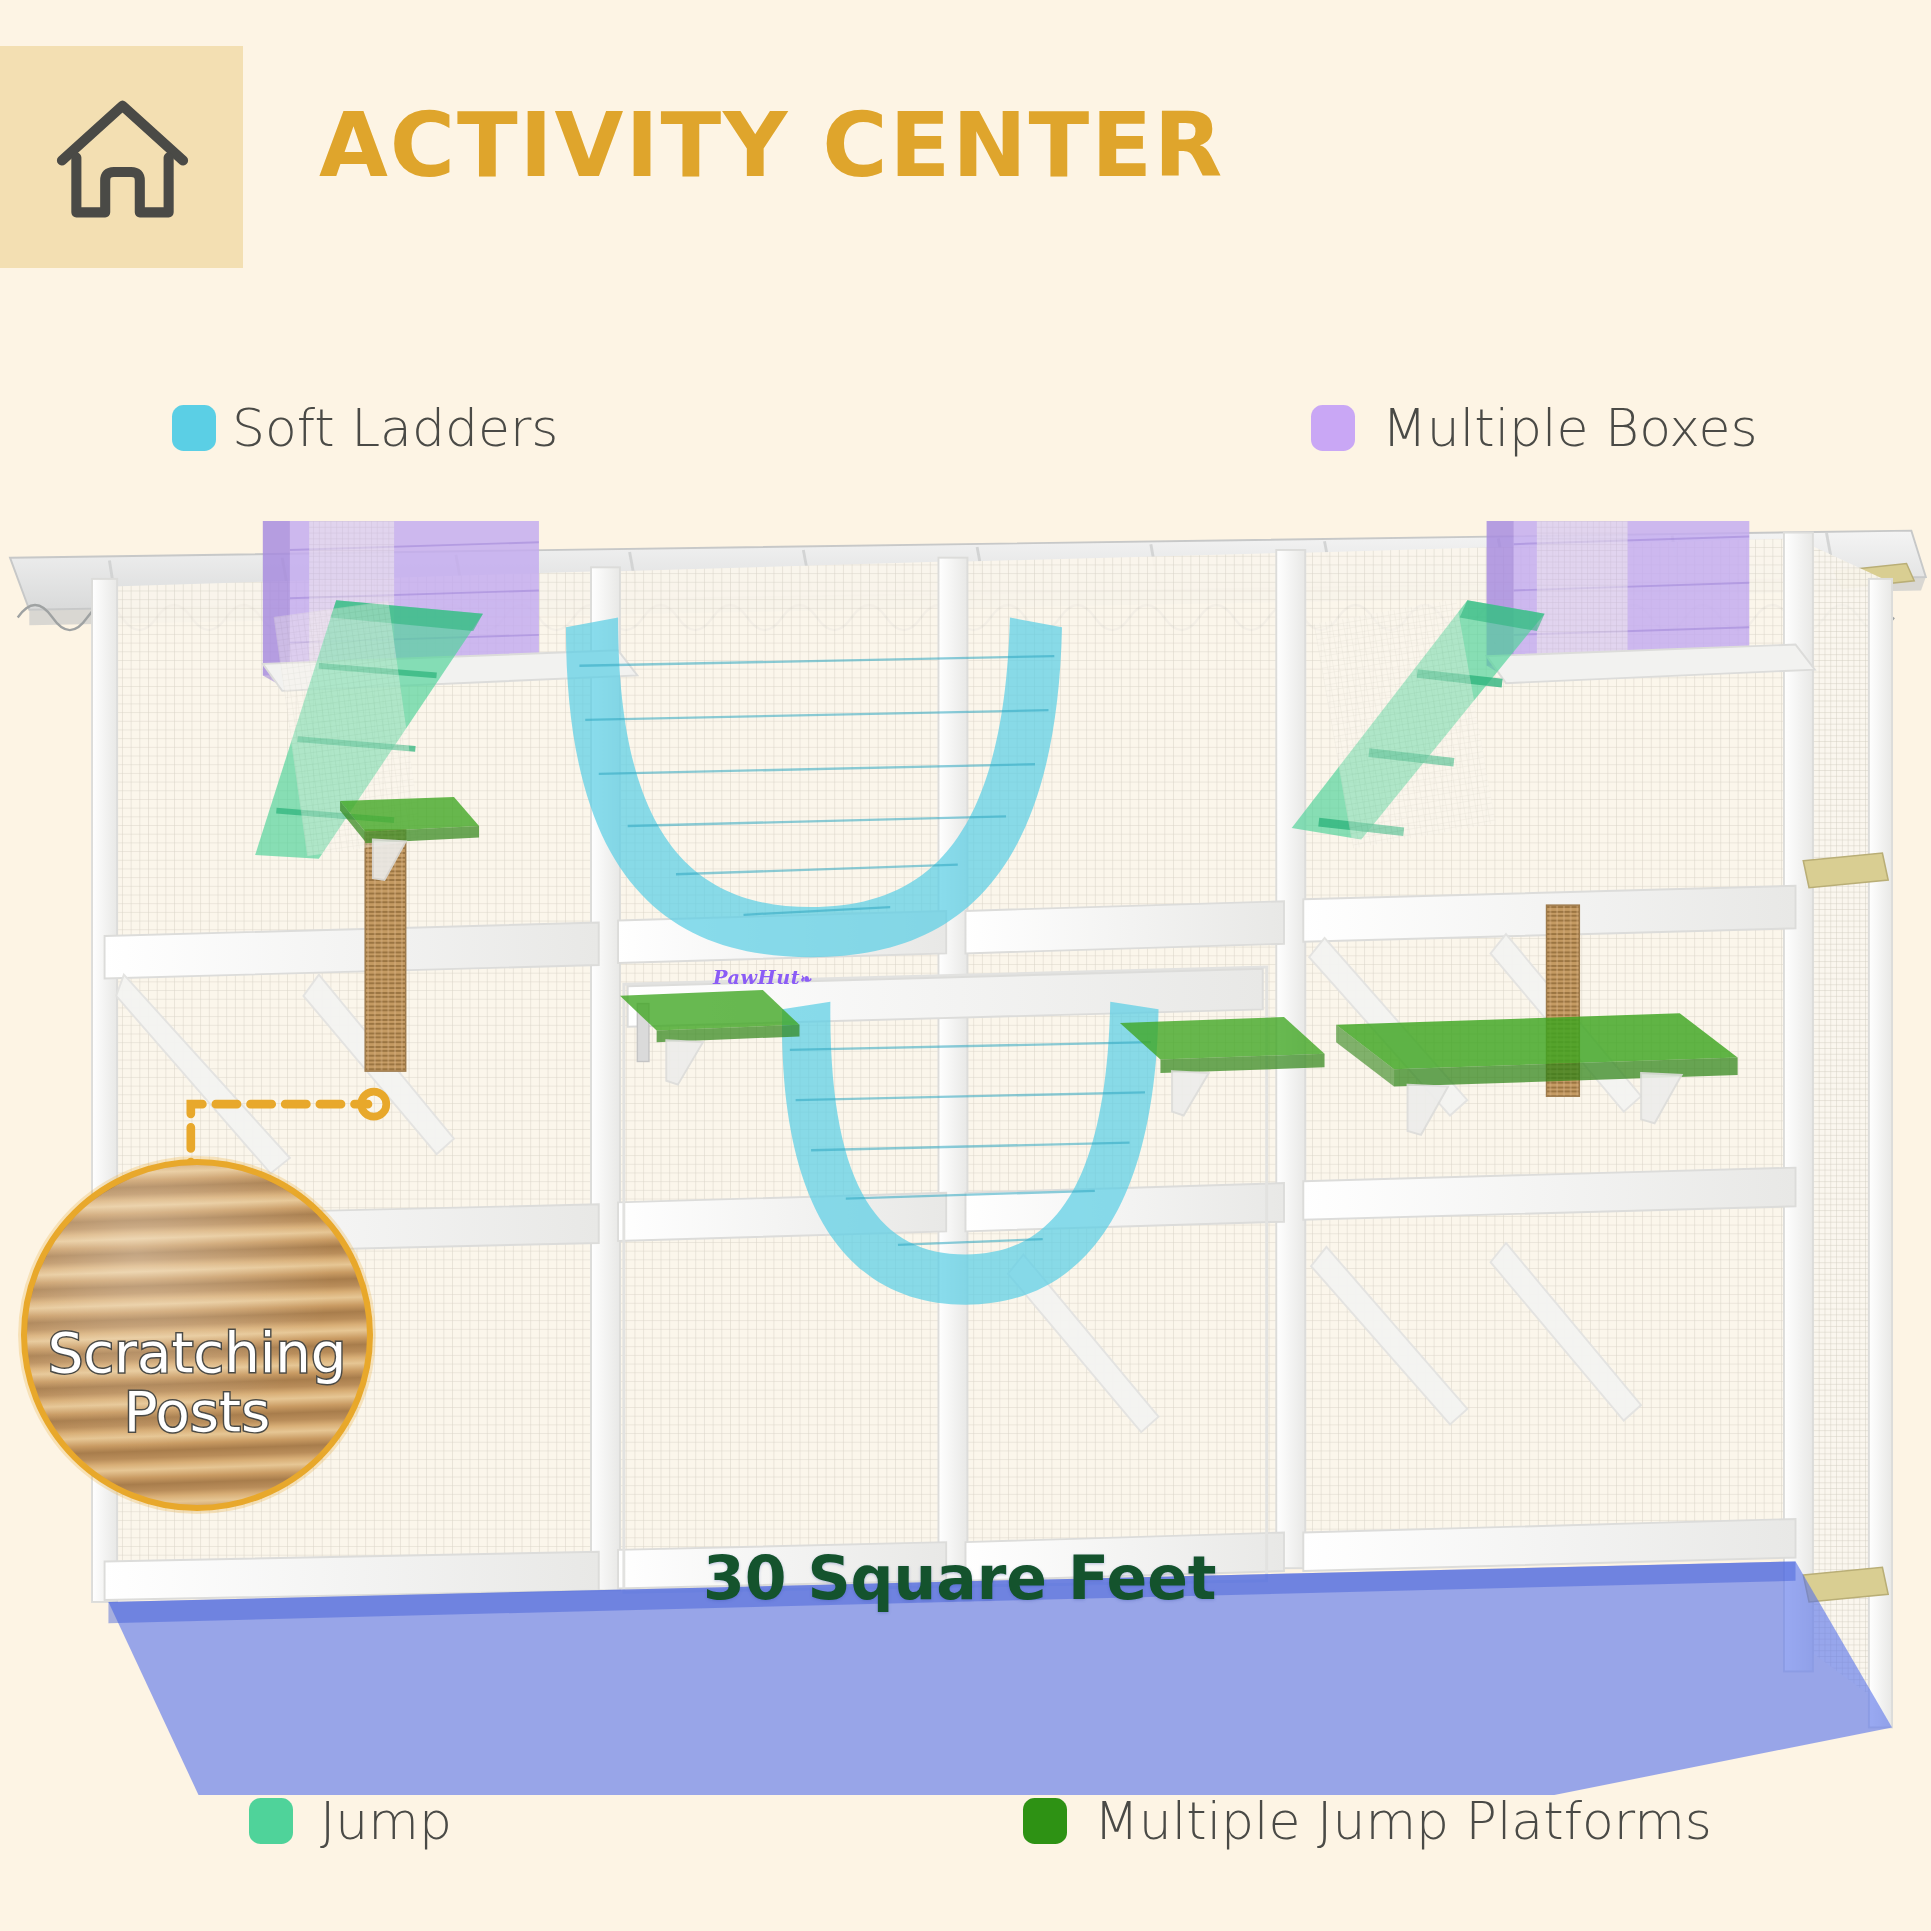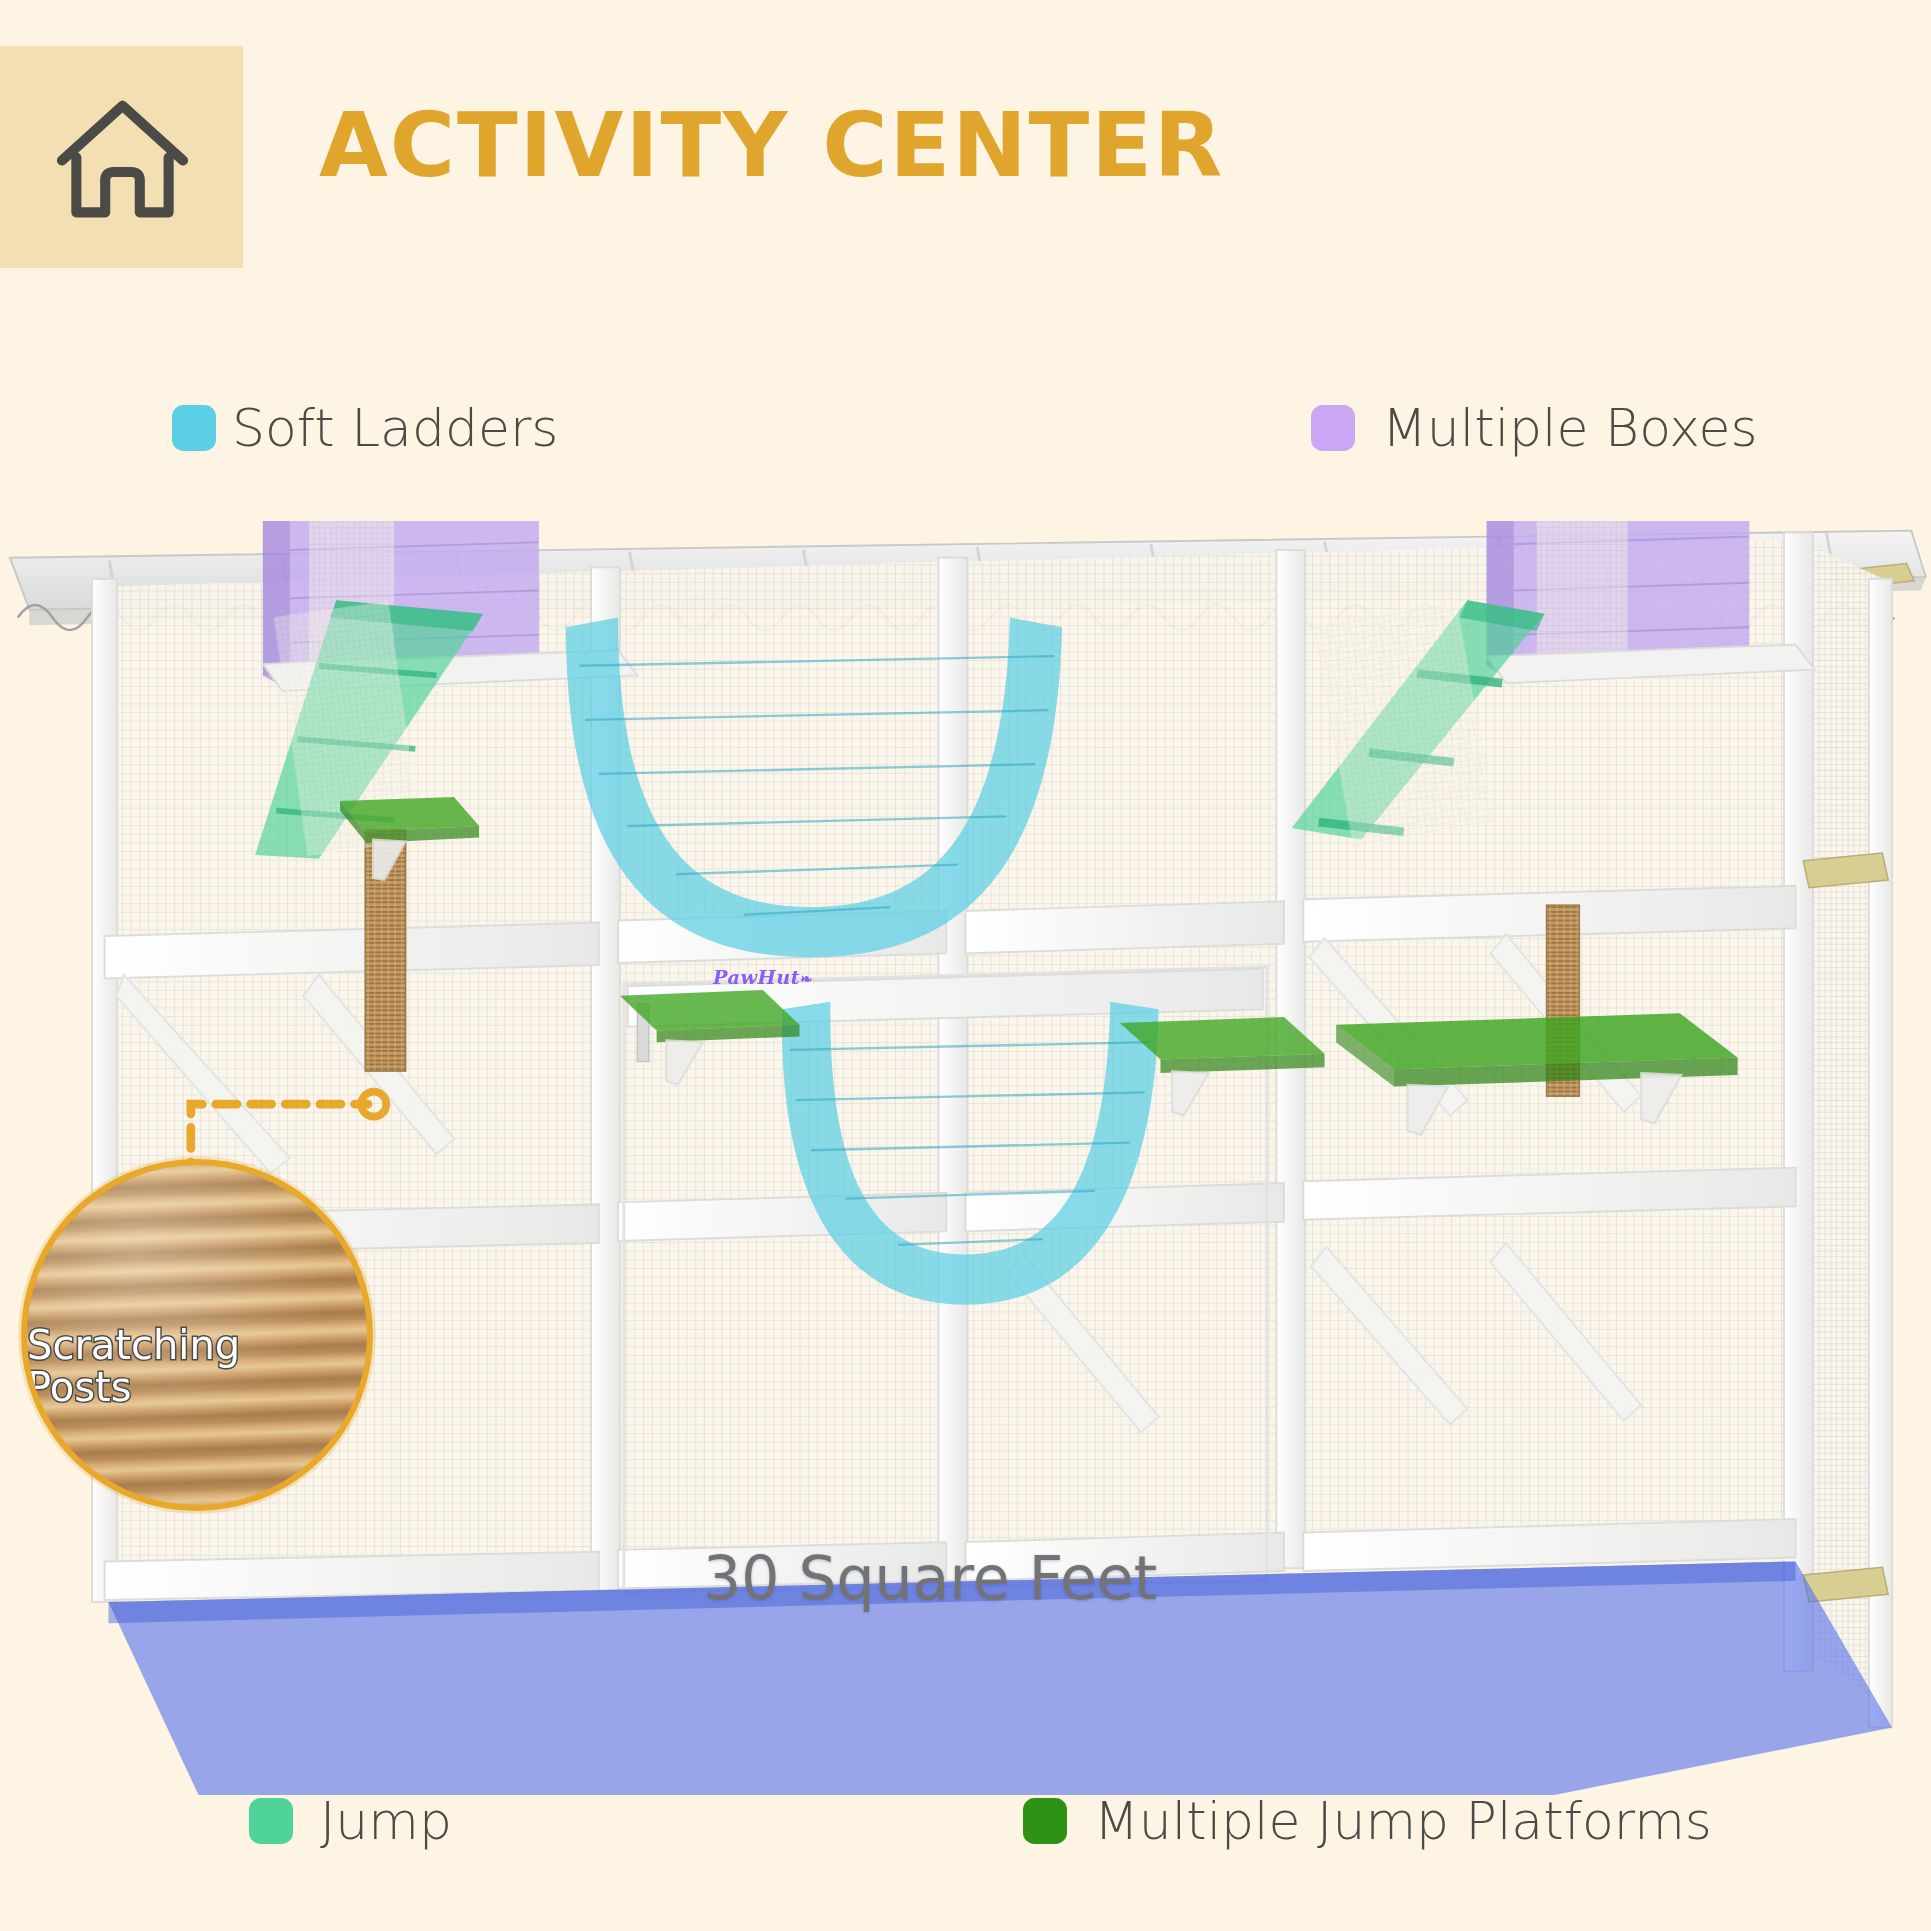--- a/index.html
+++ b/index.html
@@ -31,43 +31,43 @@
   #lg-ramp{left:249px;top:1791px;}
   #lg-jump{left:1023px;top:1791px;}
 
   
   #scene{position:absolute;left:0;top:521px;width:1931px;height:1274px;}
   #scene svg{display:block;width:1931px;height:1274px;}
 
   
   .area-text{
     position:absolute;left:703px;top:1543px;
-    font-size:60px;color:#737373;white-space:nowrap;font-weight:400;
+    font-size:60px;color:#14532d;white-space:nowrap;font-weight:700;
     font-family:"DejaVu Sans", sans-serif;
     text-shadow:0 1px 2.9px rgba(60,80,170,.35);
   }
 
   
   .callout{
     position:absolute;left:21px;top:1159px;width:340px;height:340px;
     border-radius:50%;overflow:hidden;
     border:6.8px solid #E8A82B;
     background:
       repeating-linear-gradient(178deg,
         #b98d5a 0px,#d8ae76 5.8px,#e6c694 11.6px,#c99b63 19.3px,#a87d4c 26px,#b98d5a 33px),
       repeating-linear-gradient(90deg,
         rgba(255,255,255,.10) 0px,rgba(120,80,40,.10) 8.7px,rgba(255,255,255,.06) 17.4px),
       #c79a63;
     box-shadow:0 0 0 2.9px rgba(232,168,43,.25);
   }
   .callout-shine{position:absolute;inset:0;border-radius:50%;
     background:radial-gradient(circle at 32% 26%, rgba(255,255,255,.30), rgba(255,255,255,0) 58%);}
   .callout-label{
-    position:absolute;left:0;right:0;top:159px;
-    font-size:40px;line-height:1.05;color:#FFFFFF;font-weight:400;
+    position:absolute;left:0;right:0;top:159px;text-align:center;
+    font-size:56px;line-height:1.05;color:#FFFFFF;font-weight:400;
     font-family:"DejaVu Sans", sans-serif;
     -webkit-text-stroke:2.9px #4A4A46;
     paint-order:stroke fill;
   }
   
   .leader{position:absolute;left:179px;top:1083px;width:222px;height:104px;}
   .leader svg{display:block;}
 
   
   .brand{position:absolute;left:713px;top:966px;font-size:19.3px;color:#8b5cf6;

